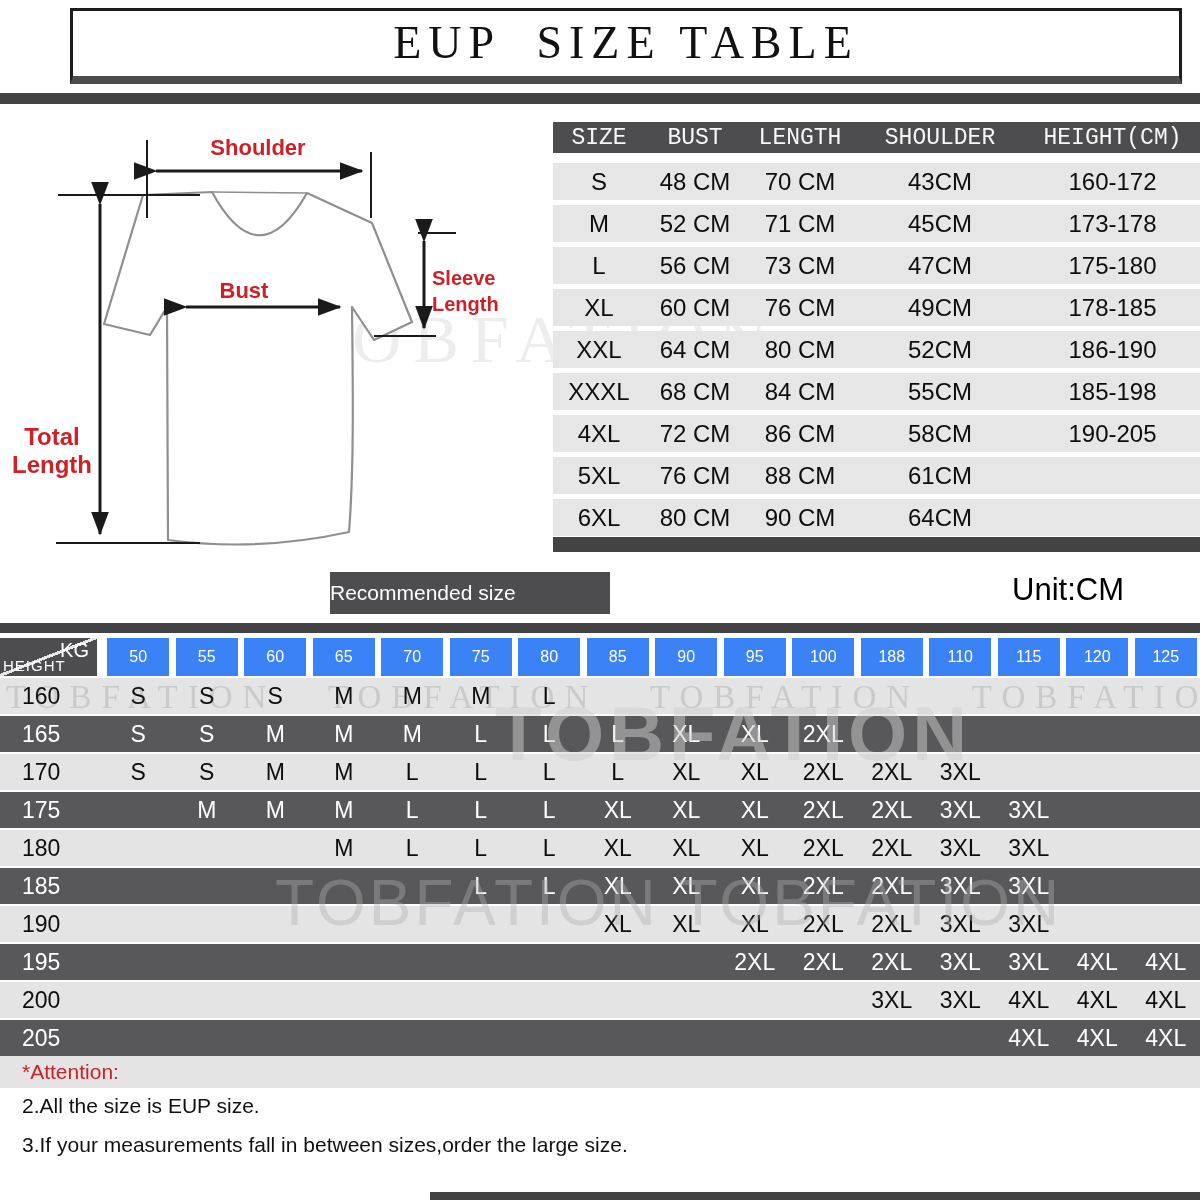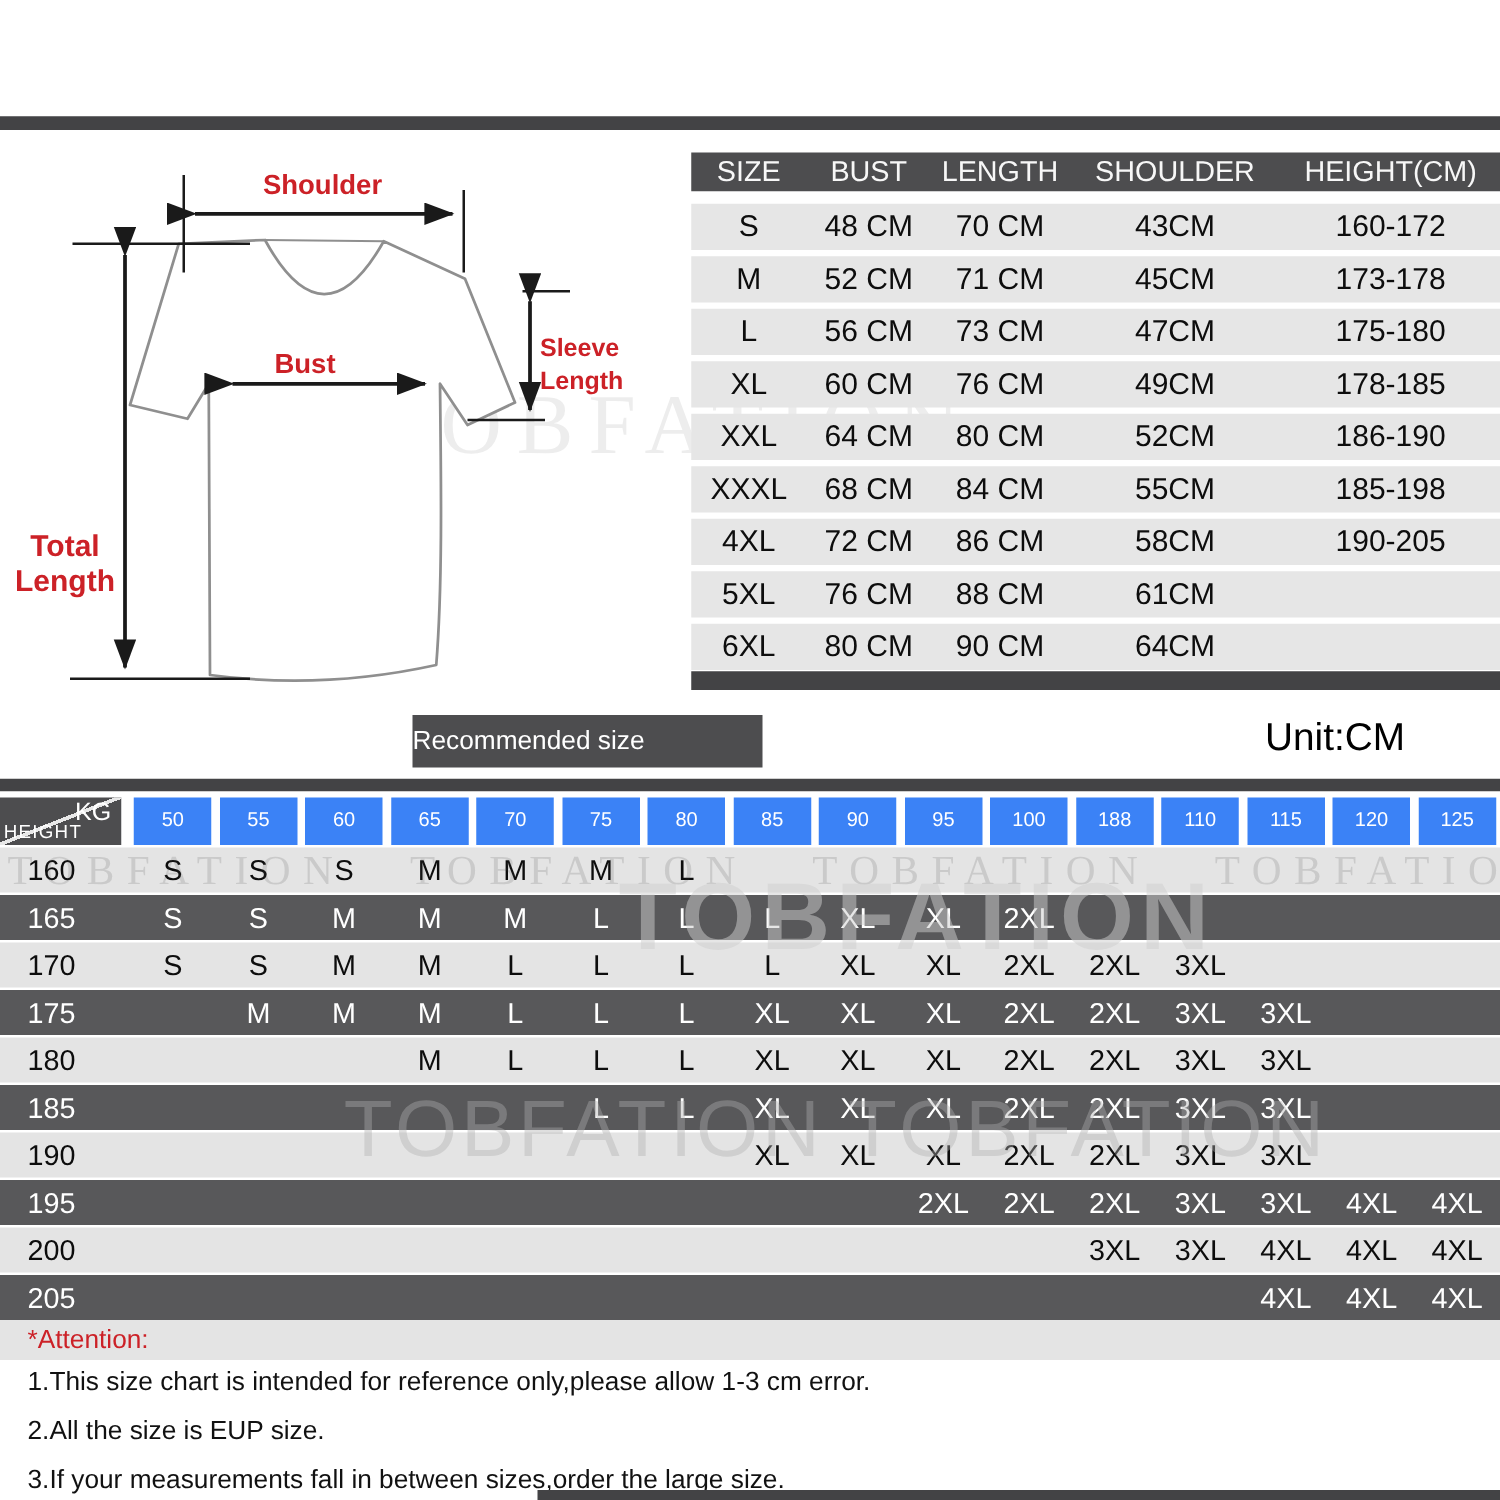--- a/index.html
+++ b/index.html
@@ -13,21 +13,21 @@
                   font-family:"Liberation Serif",serif;font-weight:400;font-size:46px;
                   letter-spacing:7px;white-space:pre;color:#111;}
   .bar{position:absolute;background:#434345;}
   .top-bar{left:0;top:93px;width:1200px;height:11px;}
 
   
   .diagram{position:absolute;left:0;top:100px;}
 
   
   .size-table{position:absolute;left:553px;top:122px;width:647px;}
-  .st-head{display:flex;height:31px;background:#4d4d4f;align-items:center;}
+  .st-head{display:flex;height:31px;background:#4d4d4f;align-items:center;font-family:Liberation Mono, monospace;}
   .st-hcell{color:#f7f7f7;font-size:23px;font-weight:500;text-align:center;}
   .st-rows{margin-top:10px;}
   .st-row{display:flex;height:37px;background:#e6e6e6;margin-bottom:5px;align-items:center;}
   .st-cell{font-size:24px;color:#0d0d0d;text-align:center;}
   .st-bottom-bar{left:553px;top:537px;width:647px;height:15px;}
 
   
   .banner{position:absolute;left:330px;top:572px;width:280px;height:42px;background:#4d4d4f;
           display:flex;align-items:center;justify-content:flex-start;}
   .banner span{color:#fff;font-size:21px;}
@@ -68,20 +68,23 @@
   .wm-mid{left:495px;top:690px;font-weight:bold;font-size:76px;letter-spacing:5px;
           color:rgba(205,205,205,0.50);}
   .wm-lower{left:275px;top:866px;font-weight:normal;font-size:64px;letter-spacing:3px;
             color:rgba(175,175,175,0.40);}
 </style>
 </head>
 <body>
 
 <div class="page">
 
+  <div class="title-frame">
+    <h1>EUP  SIZE TABLE</h1>
+  </div>
   <div class="bar top-bar"></div>
 
   <div class="wm wm-diagram">TOBFATION</div>
 
   <svg class="diagram" width="550" height="460" viewBox="0 0 550 460">
     <defs>
       <marker id="arr" markerWidth="10" markerHeight="8" refX="7.5" refY="3" orient="auto">
         <path d="M0,0 L8,3 L0,6 Z" fill="#1a1a1a"></path>
       </marker>
     </defs>
@@ -445,19 +448,18 @@
   </div>
 
   <div class="wm wm-row160">TOBFATION TOBFATION TOBFATION TOBFATION</div>
   <div class="wm wm-mid">TOBFATION</div>
   <div class="wm wm-lower">TOBFATION TOBFATION</div>
 
   <div class="attention-band">
     <span>*Attention:</span>
   </div>
   <div class="notes" id="notes">
-      <p class="note-line">1.This size chart is intended for reference only,please allow 1-3 cm error.</p>
       <p class="note-line">2.All the size is EUP size.</p>
       <p class="note-line">3.If your measurements fall in between sizes,order the large size.</p>
     </div>
   <div class="bar bottom-bar"></div>
 
 </div>
 
 </body></html>

